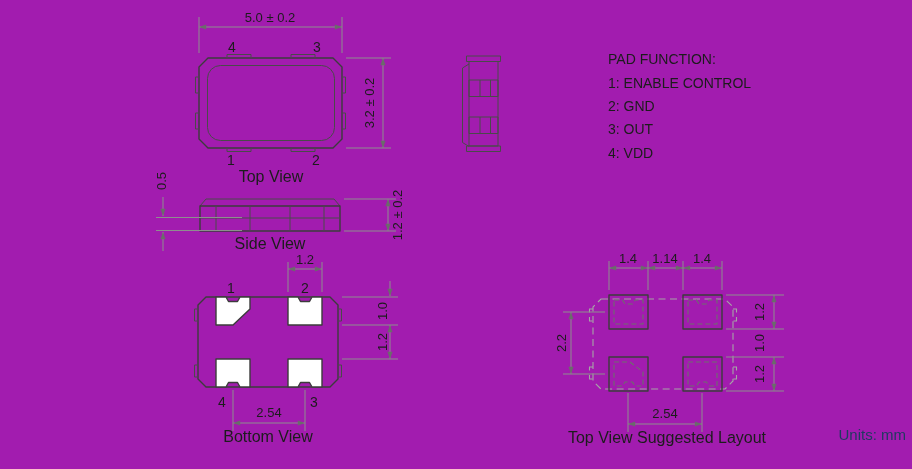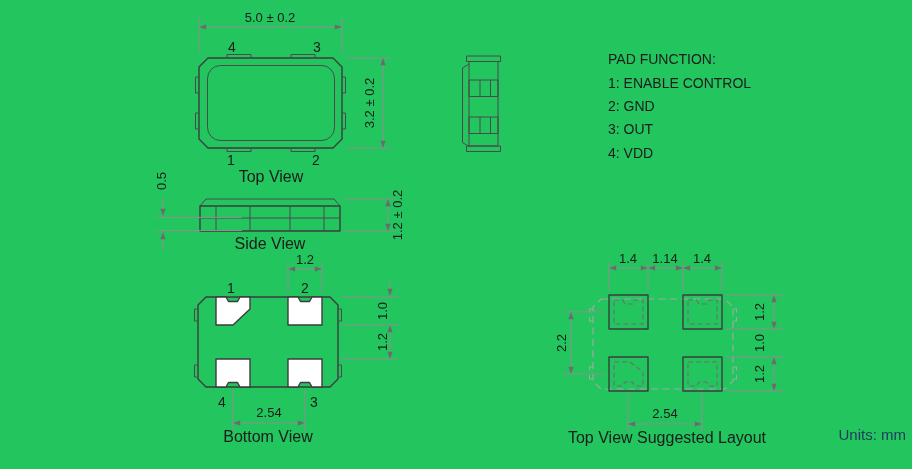--- a/index.html
+++ b/index.html
@@ -1,16 +1,16 @@
 <!DOCTYPE html>
 <html><head>
 <meta charset="utf-8">
 <style>
   html,body{margin:0;padding:0;background:#ffffff;}
-  .canvas{position:relative;width:912px;height:469px;background:#22c55e;overflow:hidden;
+  .canvas{position:relative;width:912px;height:469px;background:#a21caf;overflow:hidden;
           font-family:"Liberation Sans", sans-serif;}
   svg{display:block;}
   svg text{fill:#1c1c1c;font-family:"Liberation Sans", sans-serif;}
   .obj  {stroke:#3c3c3c;stroke-width:1.4;fill:none;stroke-linejoin:round;}
   .objf {stroke:#3c3c3c;stroke-width:1.4;fill:#ffffff;stroke-linejoin:round;}
   .obj2 {stroke:#4a4a4a;stroke-width:1;fill:none;stroke-linejoin:round;}
   .dim  {stroke:#8e8e8e;stroke-width:1;fill:none;}
   .dsh1 {stroke:#a6a6a6;stroke-width:1.1;fill:none;stroke-dasharray:7 4.5;}
   .dsh2 {stroke:#6e6e6e;stroke-width:1.1;fill:none;stroke-dasharray:5 3;}
   .t13{font-size:13px;}

